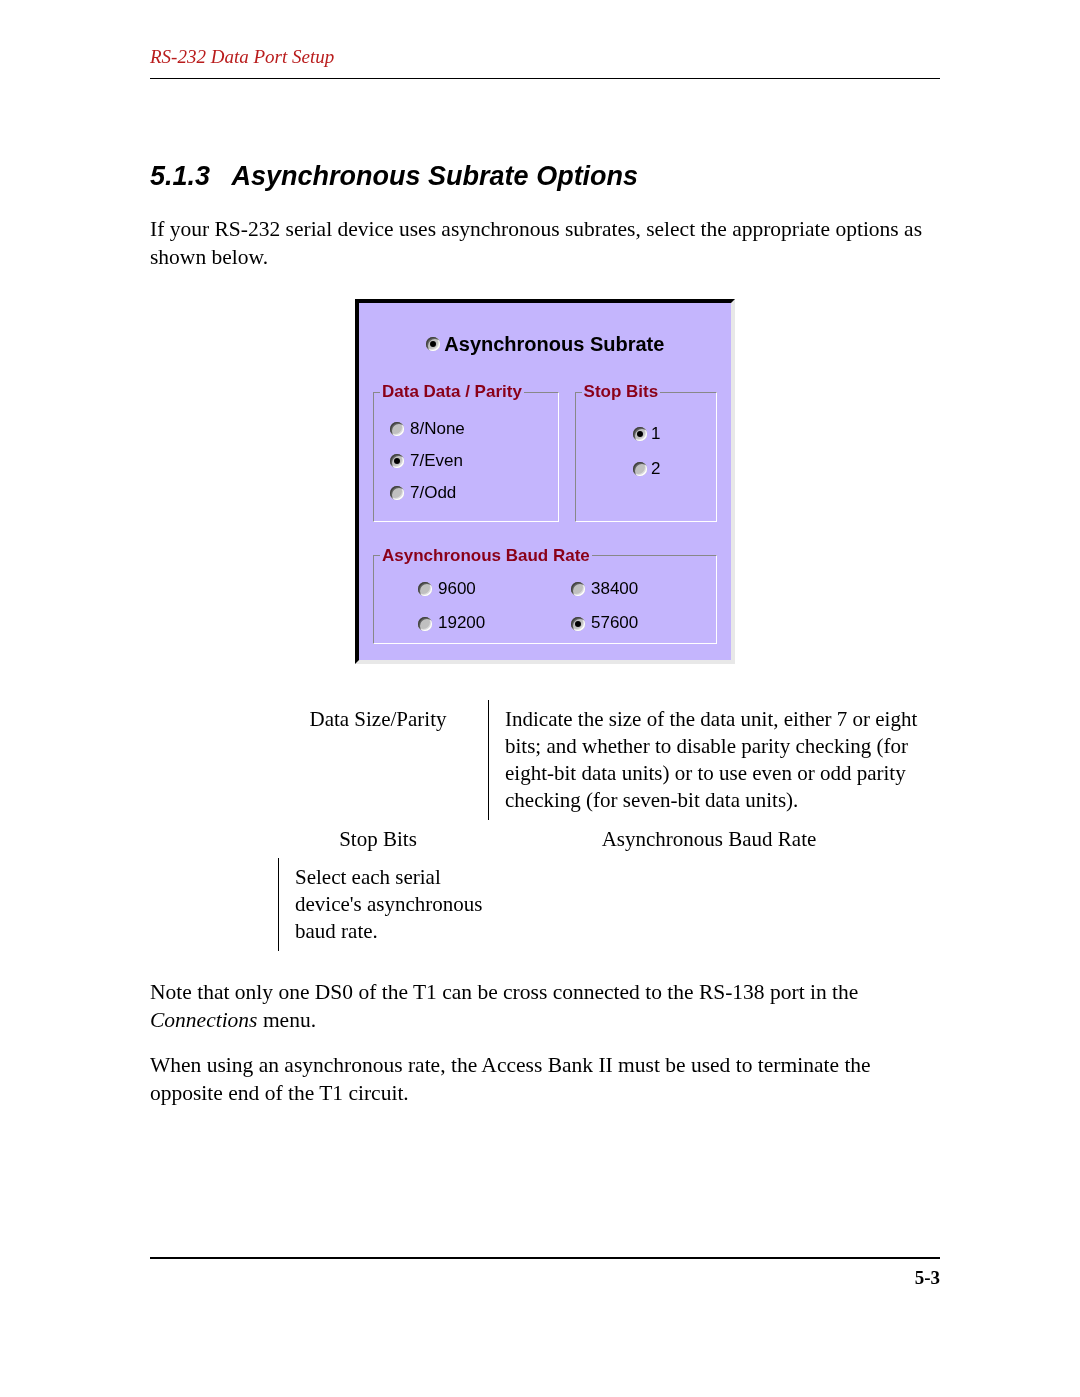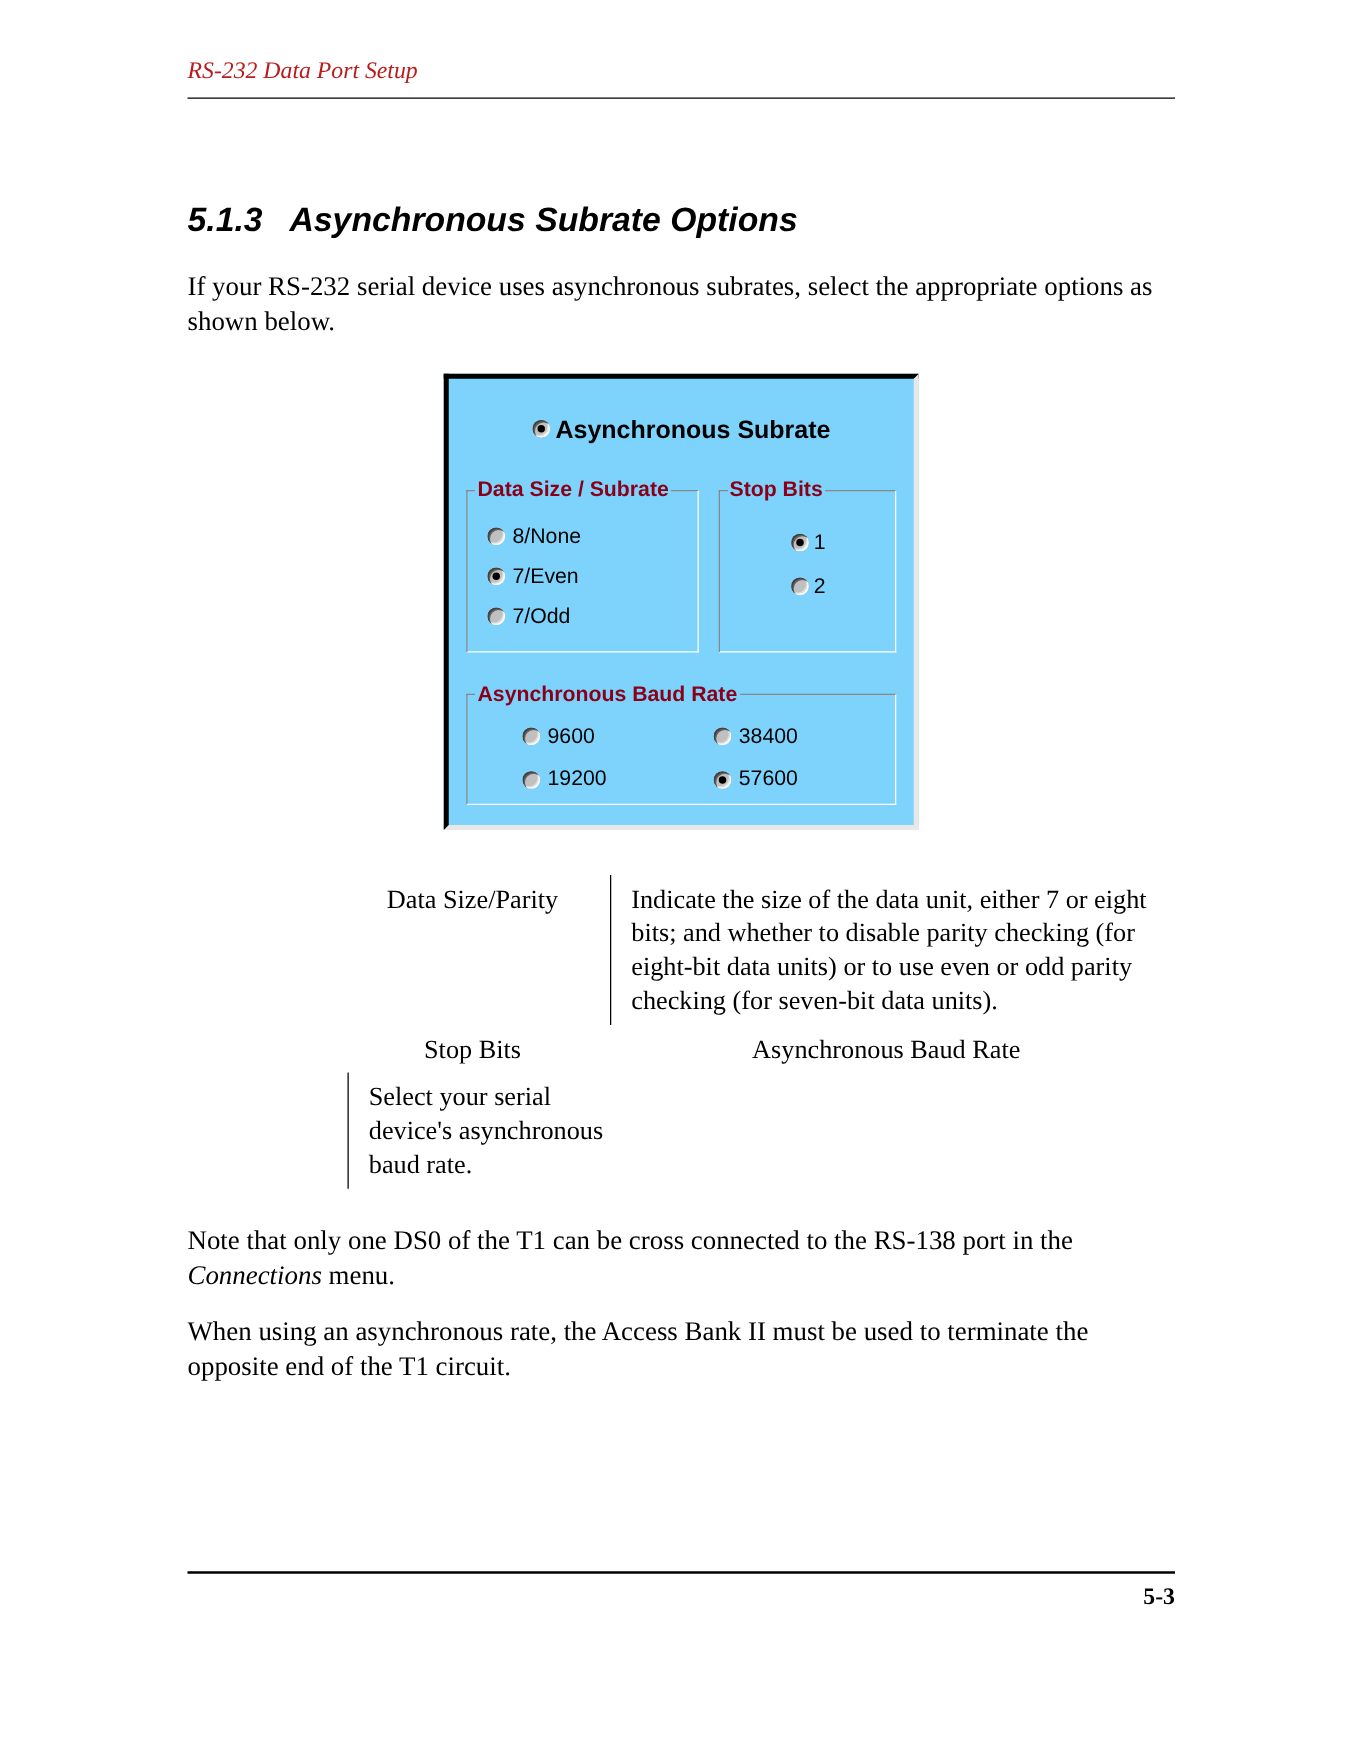--- a/index.html
+++ b/index.html
@@ -41,21 +41,21 @@
     font-size: 21.5px;
     line-height: 1.28;
     margin: 0 0 18px 0;
   }
   .dialog-wrap {
     display: flex;
     justify-content: center;
     margin: 28px 0 36px 0;
   }
   .dialog {
-    background: #7dd3fc;
+    background: #c4b5fd;
     border: 4px solid #000;
     border-right-color: #e8e8e8;
     border-bottom-color: #e8e8e8;
     width: 344px;
     padding: 30px 14px 16px 14px;
     font-family: Arial, Helvetica, sans-serif;
     font-size: 17px;
     color: #000;
   }
   .main-radio-row {
@@ -200,21 +200,21 @@
     <div class="dialog">
 
       <div class="main-radio-row">
         <span class="radio selected"></span>
         <span class="main-radio-label">Asynchronous Subrate</span>
       </div>
 
       <div class="row-groups">
 
         <fieldset class="group group-data">
-          <legend>Data Size / Subrate</legend>
+          <legend>Data Data / Parity</legend>
           <div class="opt">
             <span class="radio"></span>
             <span>8/None</span>
           </div>
           <div class="opt">
             <span class="radio selected"></span>
             <span>7/Even</span>
           </div>
           <div class="opt">
             <span class="radio"></span>
@@ -261,21 +261,21 @@
       </fieldset>
 
     </div>
   </div>
 
   <div class="defs-table">
     <div class="term">Data Size/Parity</div>
     <div class="desc">Indicate the size of the data unit, either 7 or eight bits; and whether to disable parity checking (for eight-bit data units) or to use even or odd parity checking (for seven-bit data units).</div>
     <div class="term">Stop Bits</div>
     <div class="term">Asynchronous Baud Rate</div>
-    <div class="desc">Select your serial device's asynchronous baud rate.</div>
+    <div class="desc">Select each serial device's asynchronous baud rate.</div>
   </div>
 
   <p class="body-para">
     <span>Note that only one DS0 of the T1 can be cross connected to the RS-138 port in the </span><em class="ital">Connections</em><span> menu.</span>
   </p>
 
   <p class="body-para">When using an asynchronous rate, the Access Bank II must be used to terminate the opposite end of the T1 circuit.</p>
 
   <hr class="footer-rule">
   <div class="footer-row">

